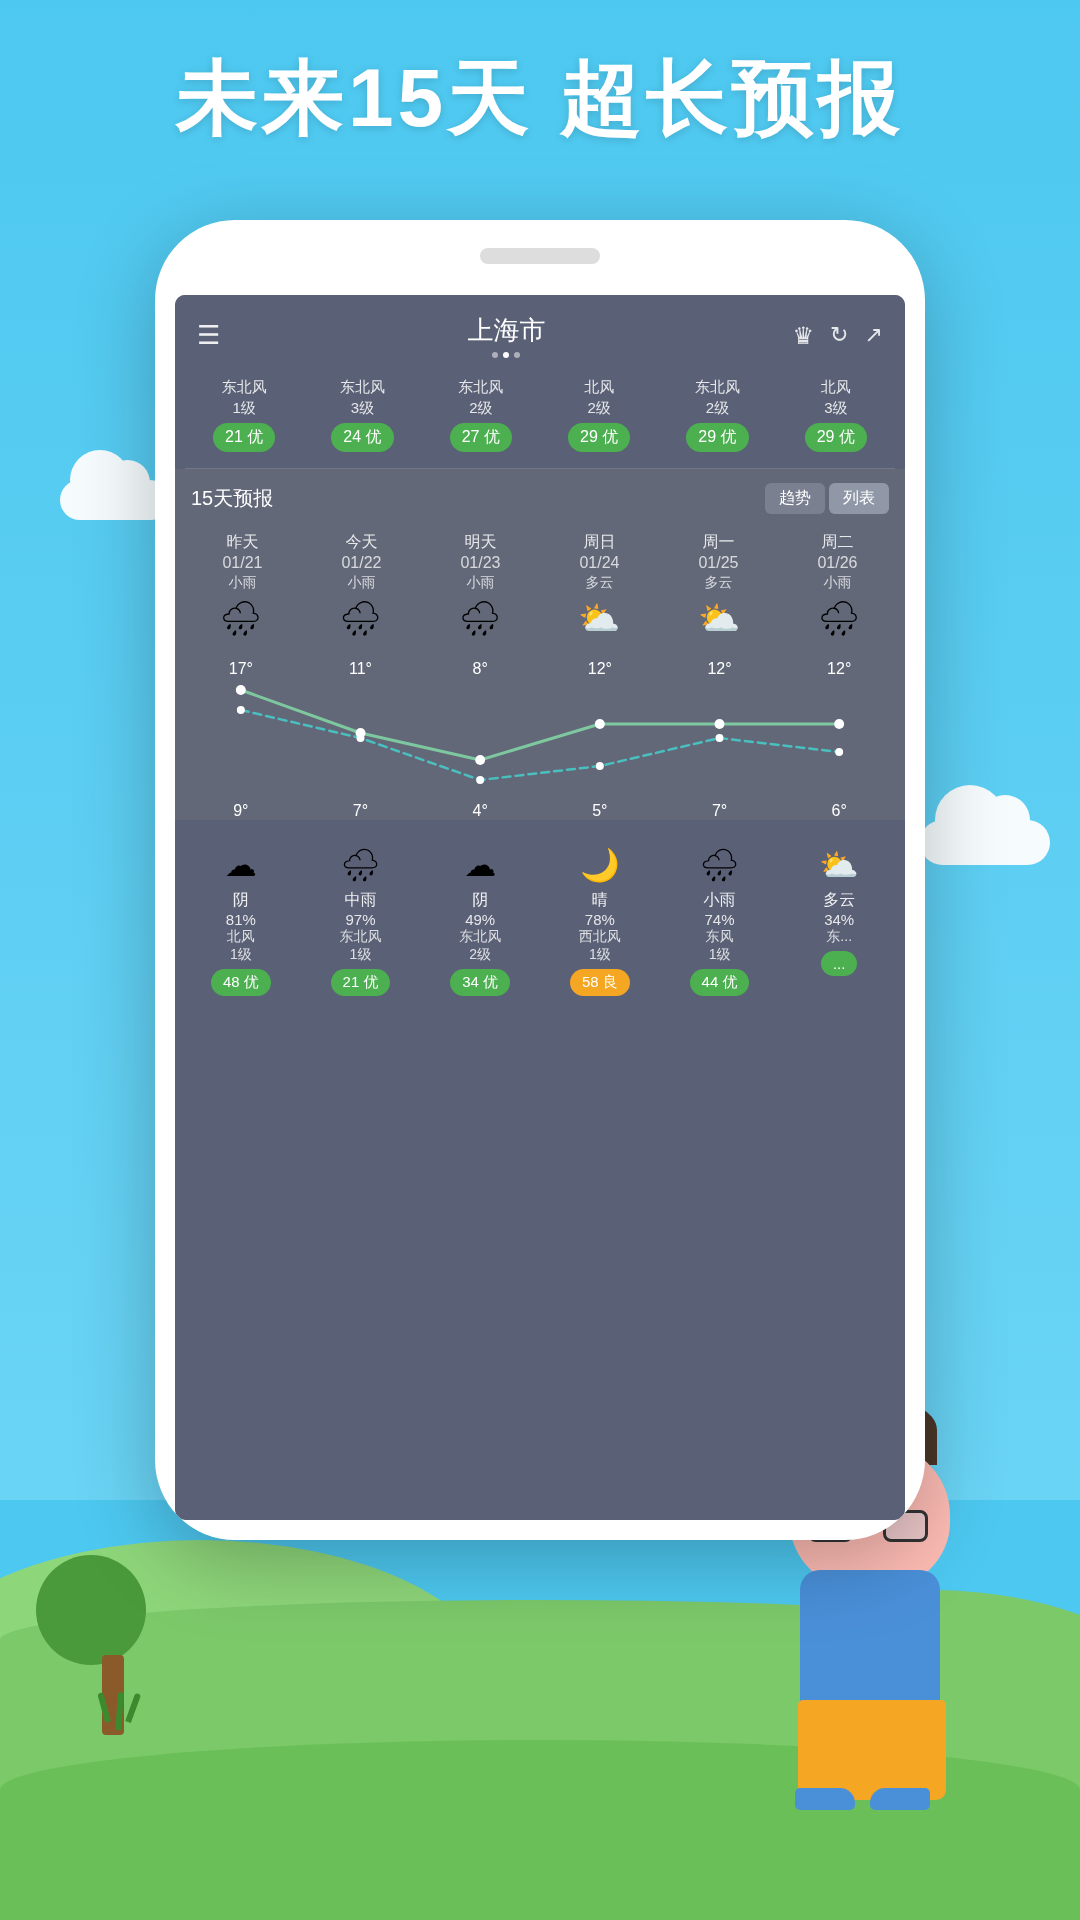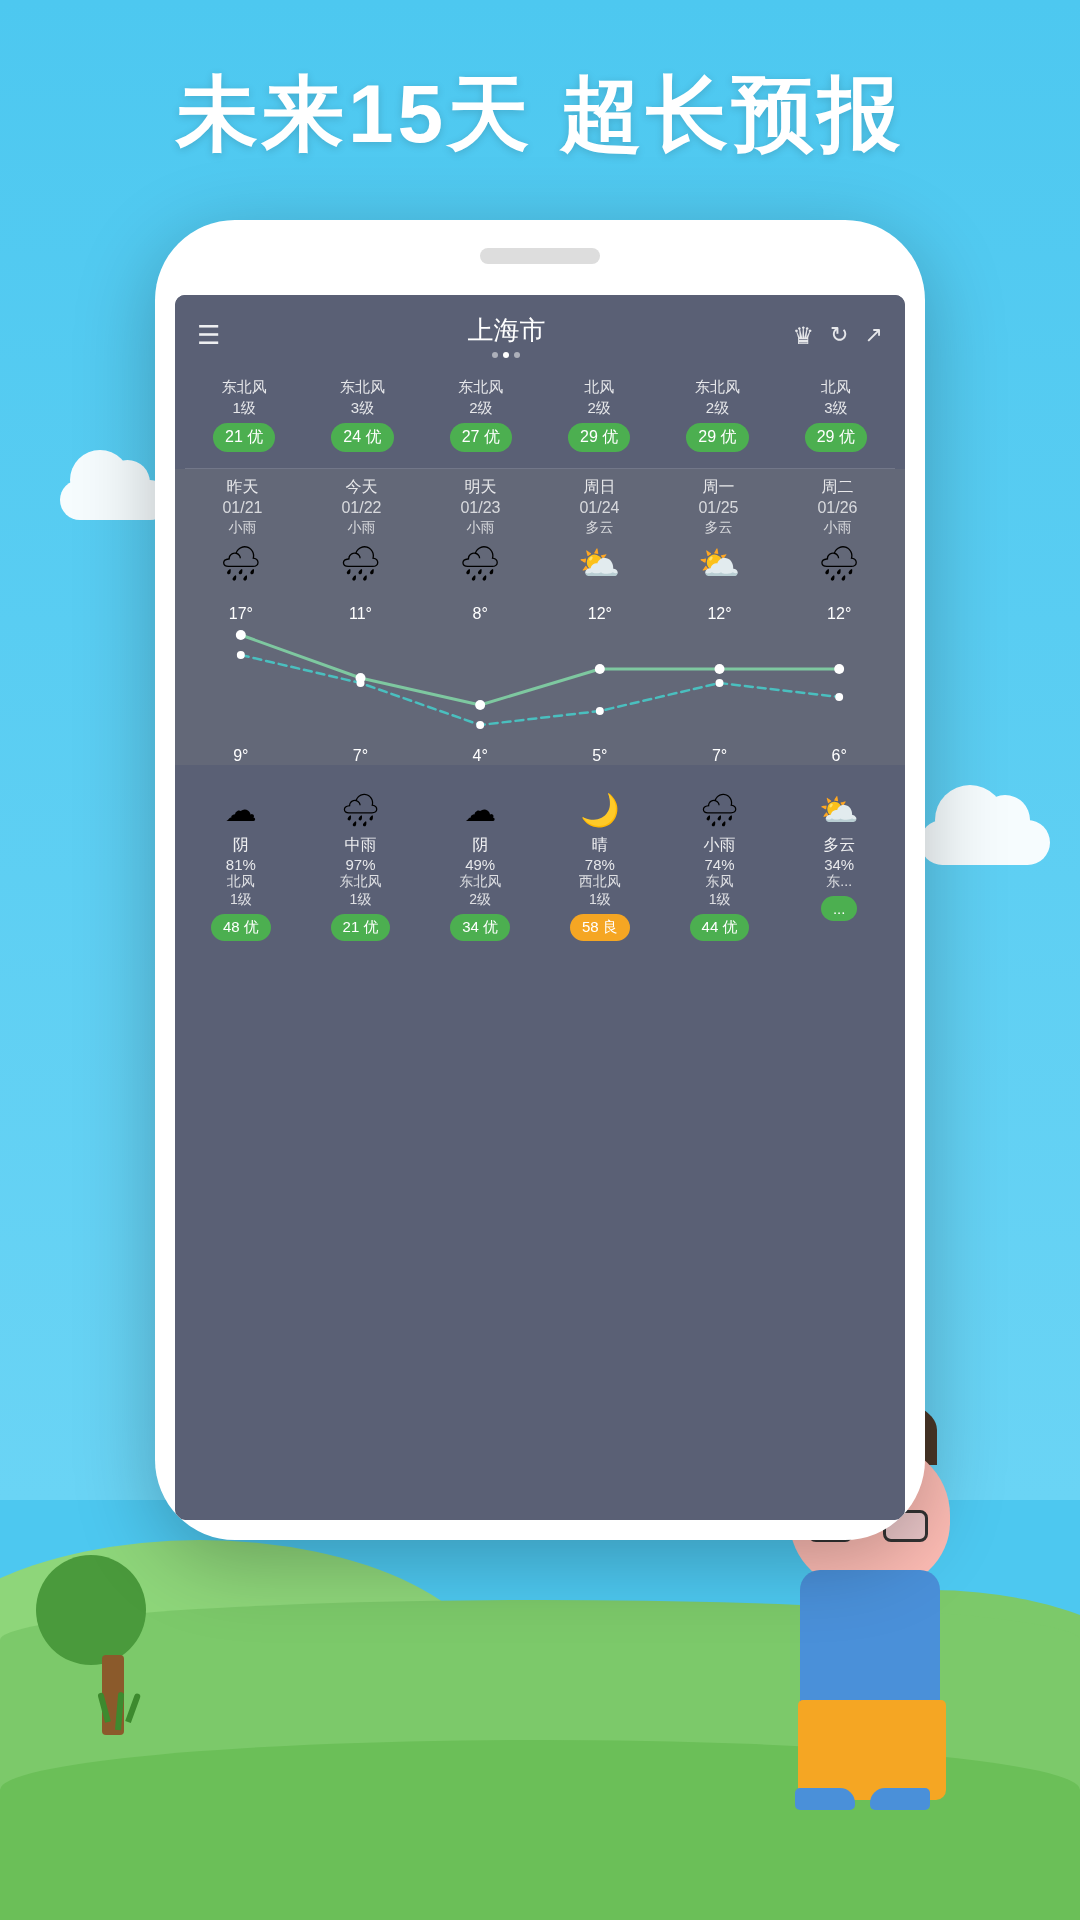--- a/index.html
+++ b/index.html
@@ -99,21 +99,21 @@
       top: -35px; left: 15px;
     }
     .cloud-right::after {
       width: 50px; height: 50px;
       top: -25px; left: 60px;
     }
 
     
     .main-title {
       position: absolute;
-      top: 60px;
+      top: 44px;
       left: 0; right: 0;
       text-align: center;
       color: white;
       font-size: 82px;
       font-weight: 700;
       letter-spacing: 4px;
       text-shadow: 0 2px 8px rgba(0,0,0,0.15);
     }
 
     
@@ -638,20 +638,27 @@
           <div class="aq-wind">北风<br>3级</div>
           <span class="aq-badge">29 优</span>
         </div>
       </div>
     </div>
 
     <div class="divider-line"></div>
 
     <div class="forecast-section">
 
+      <div class="forecast-header">
+        <span class="forecast-title">15天预报</span>
+        <div class="forecast-tabs">
+          <div class="forecast-tab">趋势</div>
+          <div class="forecast-tab active">列表</div>
+        </div>
+      </div>
 
       <div class="days-row">
         <div class="day-col">
           <div class="day-name">昨天</div>
           <div class="day-date">01/21</div>
           <div class="day-weather-text">小雨</div>
         </div>
         <div class="day-col">
           <div class="day-name">今天</div>
           <div class="day-date">01/22</div>

